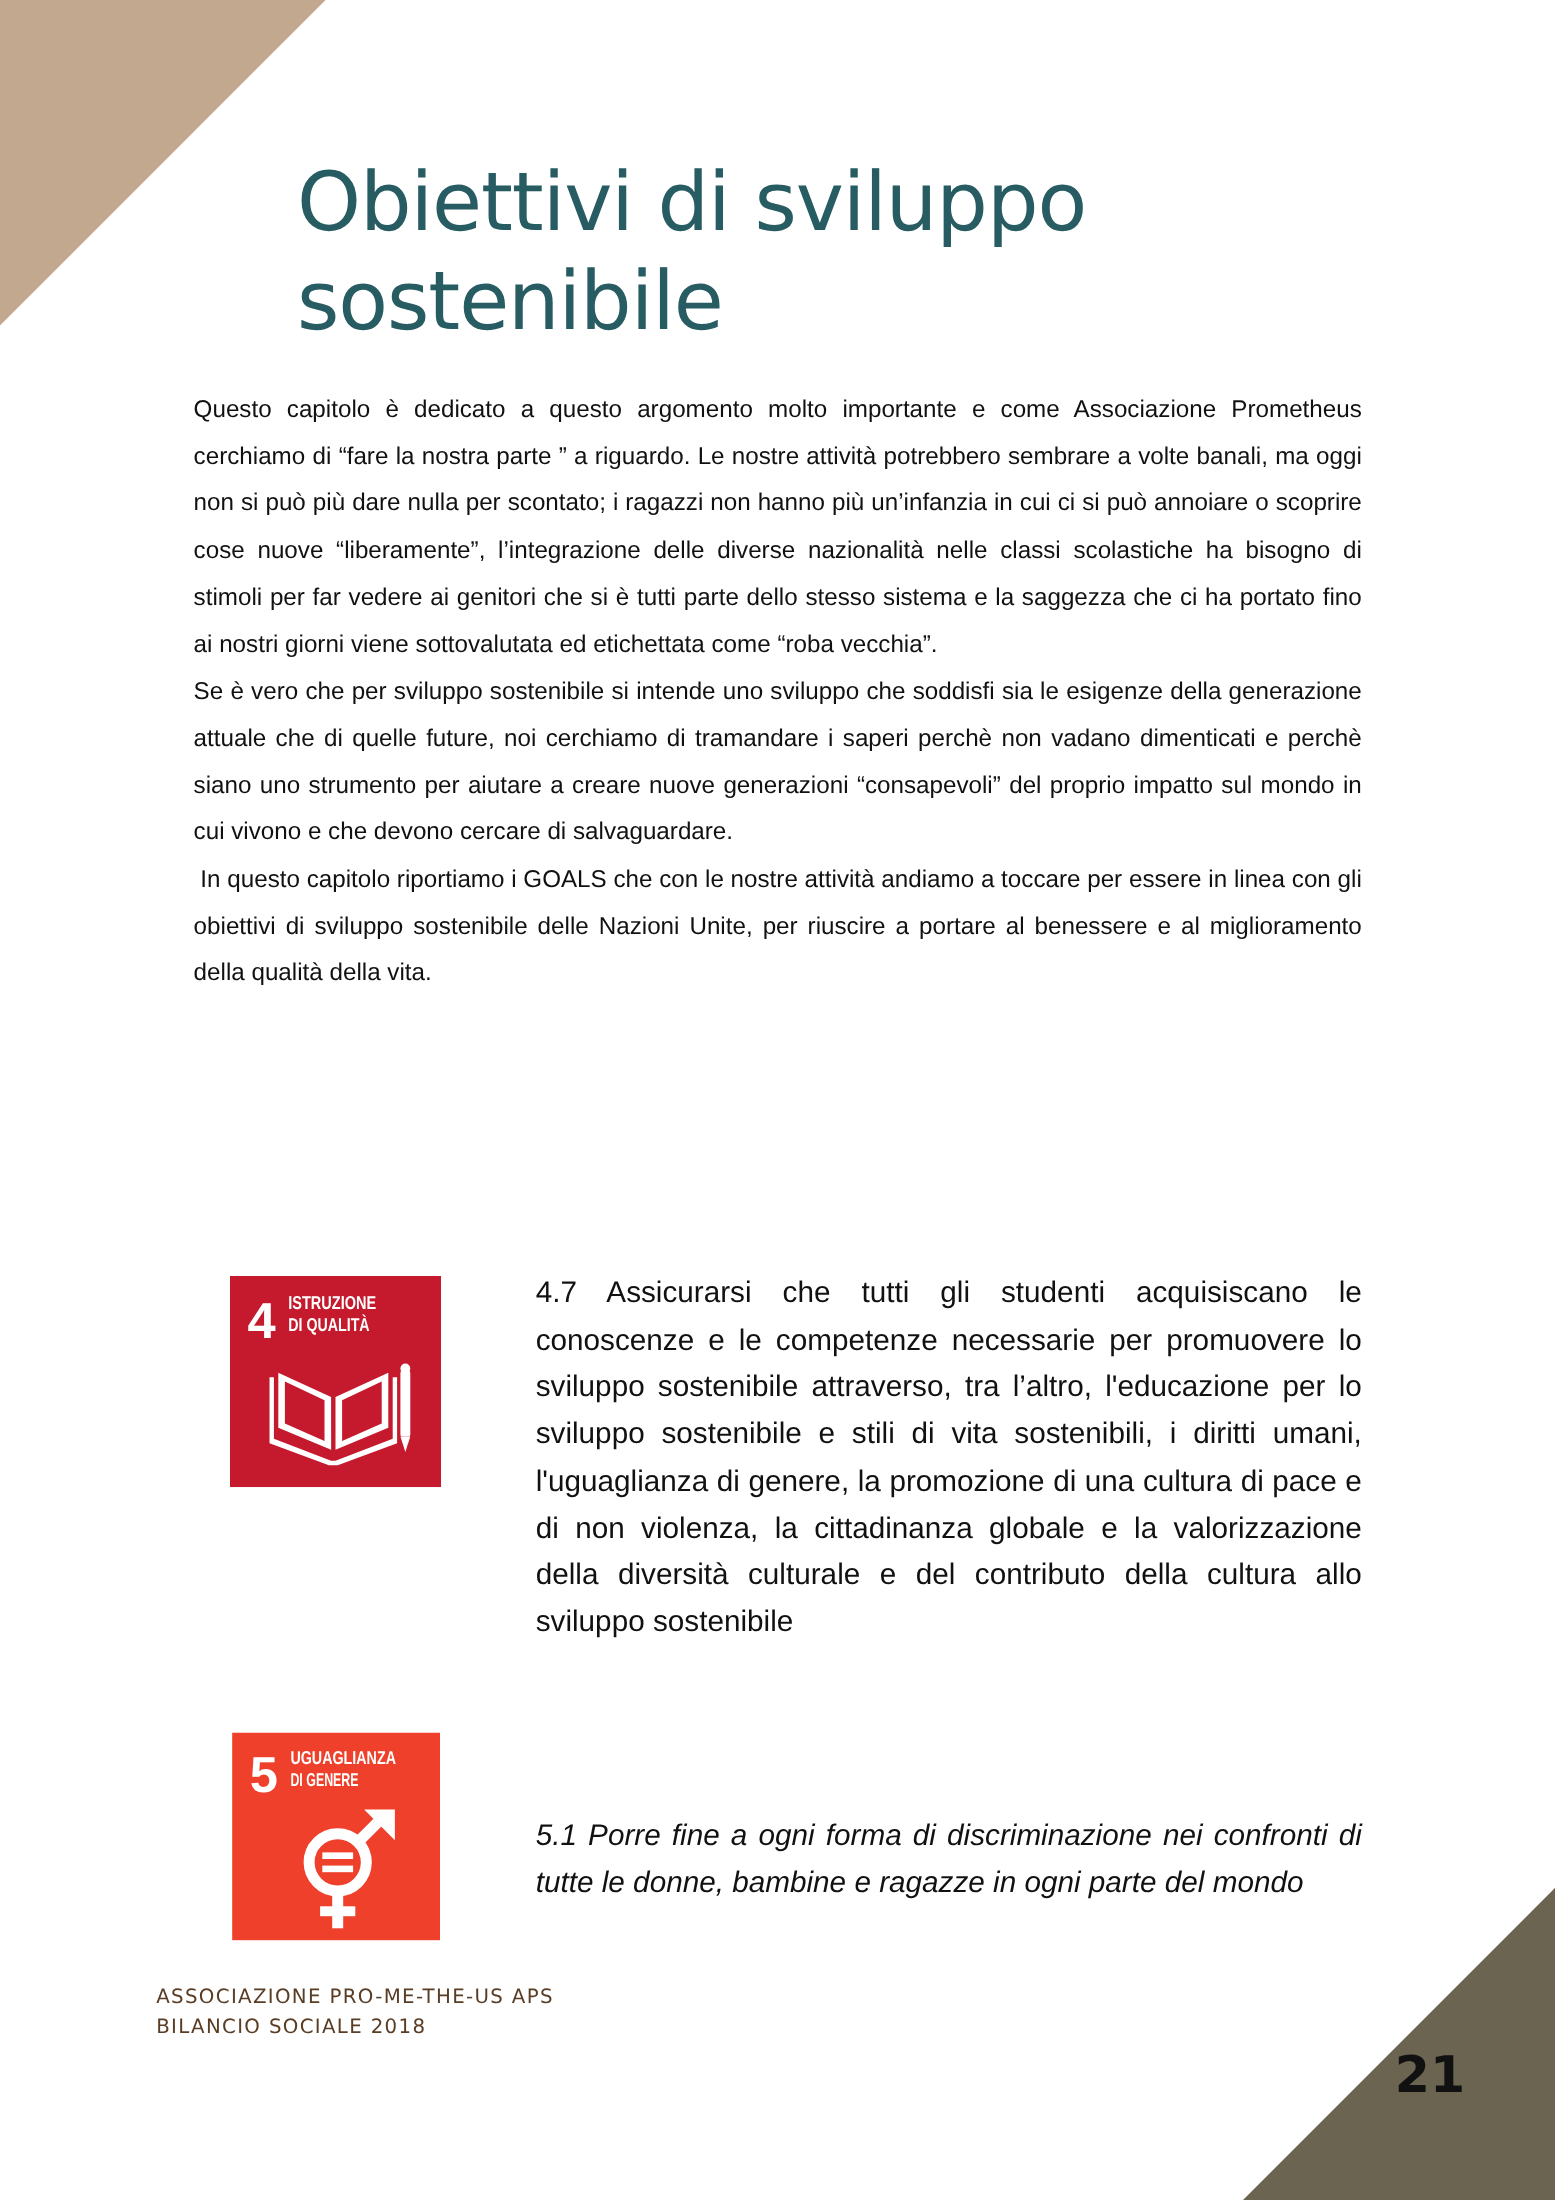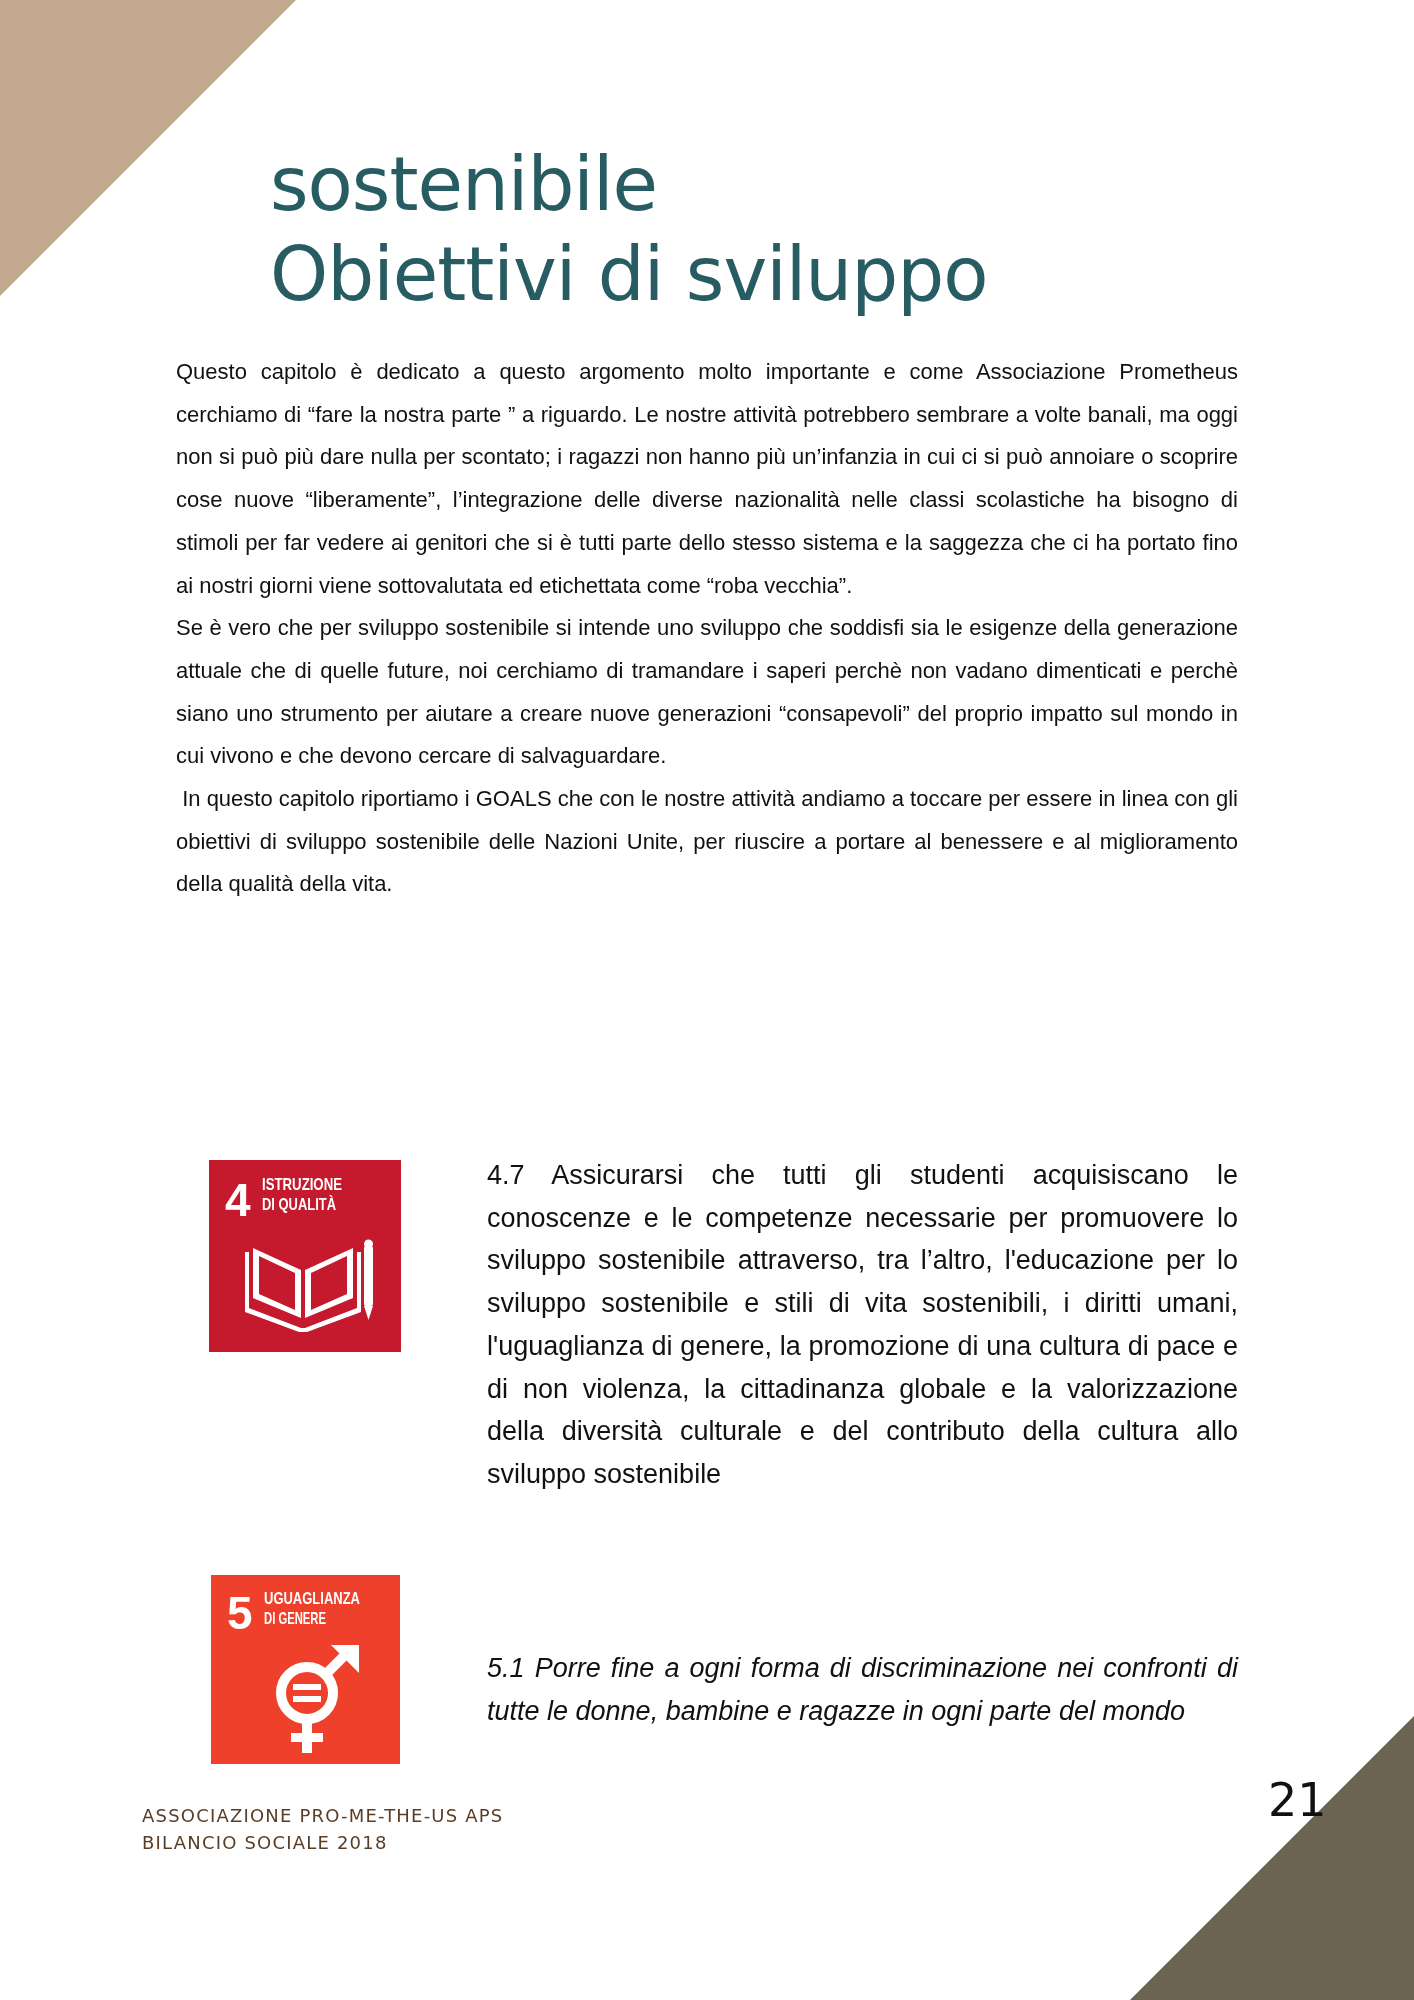--- a/index.html
+++ b/index.html
@@ -61,40 +61,41 @@
     font-family: "DejaVu Sans", sans-serif;
     font-size: 18px;
     line-height: 27px;
     letter-spacing: 1.2px;
     color: #5a3d25;
     font-weight: normal;
   }
   .footer-org div { white-space: nowrap; }
   .page-number {
     position: absolute;
-    left: 1268px; top: 1772px;
+    left: 1268px; top: 1858px;
     font-family: "DejaVu Sans", sans-serif;
     font-size: 46px;
     line-height: 56px;
     color: #111111;
+    font-weight: bold;
   }
 </style>
 </head>
 <body>
 
 <svg class="corner-top" viewBox="0 0 296 296">
   <polygon points="0,0 296,0 0,296" fill="#c3a890"></polygon>
 </svg>
 <svg class="corner-bottom" viewBox="0 0 284 284">
   <polygon points="284,0 284,284 0,284" fill="#6b6450"></polygon>
 </svg>
 
 <h1 class="title">
+  <div>Obiettivi di sviluppo</div>
   <div>sostenibile</div>
-  <div>Obiettivi di sviluppo</div>
 </h1>
 
 <div class="body-text">
   <p>Questo capitolo è dedicato a questo argomento molto importante e come Associazione Prometheus cerchiamo di “fare la nostra parte ” a riguardo. Le nostre attività potrebbero sembrare a volte banali, ma oggi non si può più dare nulla per scontato; i ragazzi non hanno più un’infanzia in cui ci si può annoiare o scoprire cose nuove “liberamente”, l’integrazione delle diverse nazionalità nelle classi scolastiche ha bisogno di stimoli per far vedere ai genitori che si è tutti parte dello stesso sistema e la saggezza che ci ha portato fino ai nostri giorni viene sottovalutata ed etichettata come “roba vecchia”.</p>
   <p>Se è vero che per sviluppo sostenibile si intende uno sviluppo che soddisfi sia le esigenze della generazione attuale che di quelle future, noi cerchiamo di tramandare i saperi perchè non vadano dimenticati e perchè siano uno strumento per aiutare a creare nuove generazioni  “consapevoli” del  proprio impatto sul mondo in cui vivono e che devono cercare di salvaguardare.</p>
   <p style="white-space: pre-wrap;"> In questo capitolo riportiamo i GOALS che con le nostre attività andiamo a toccare per essere in linea con gli obiettivi di sviluppo sostenibile delle Nazioni Unite, per riuscire a portare al benessere e al miglioramento della qualità della vita.</p>
 </div>
 
 <svg class="goal-icon" style="left:209px; top:1160px; width:192px; height:192px;" viewBox="0 0 192 192">
   <rect x="0" y="0" width="192" height="192" fill="#c5192d"></rect>

